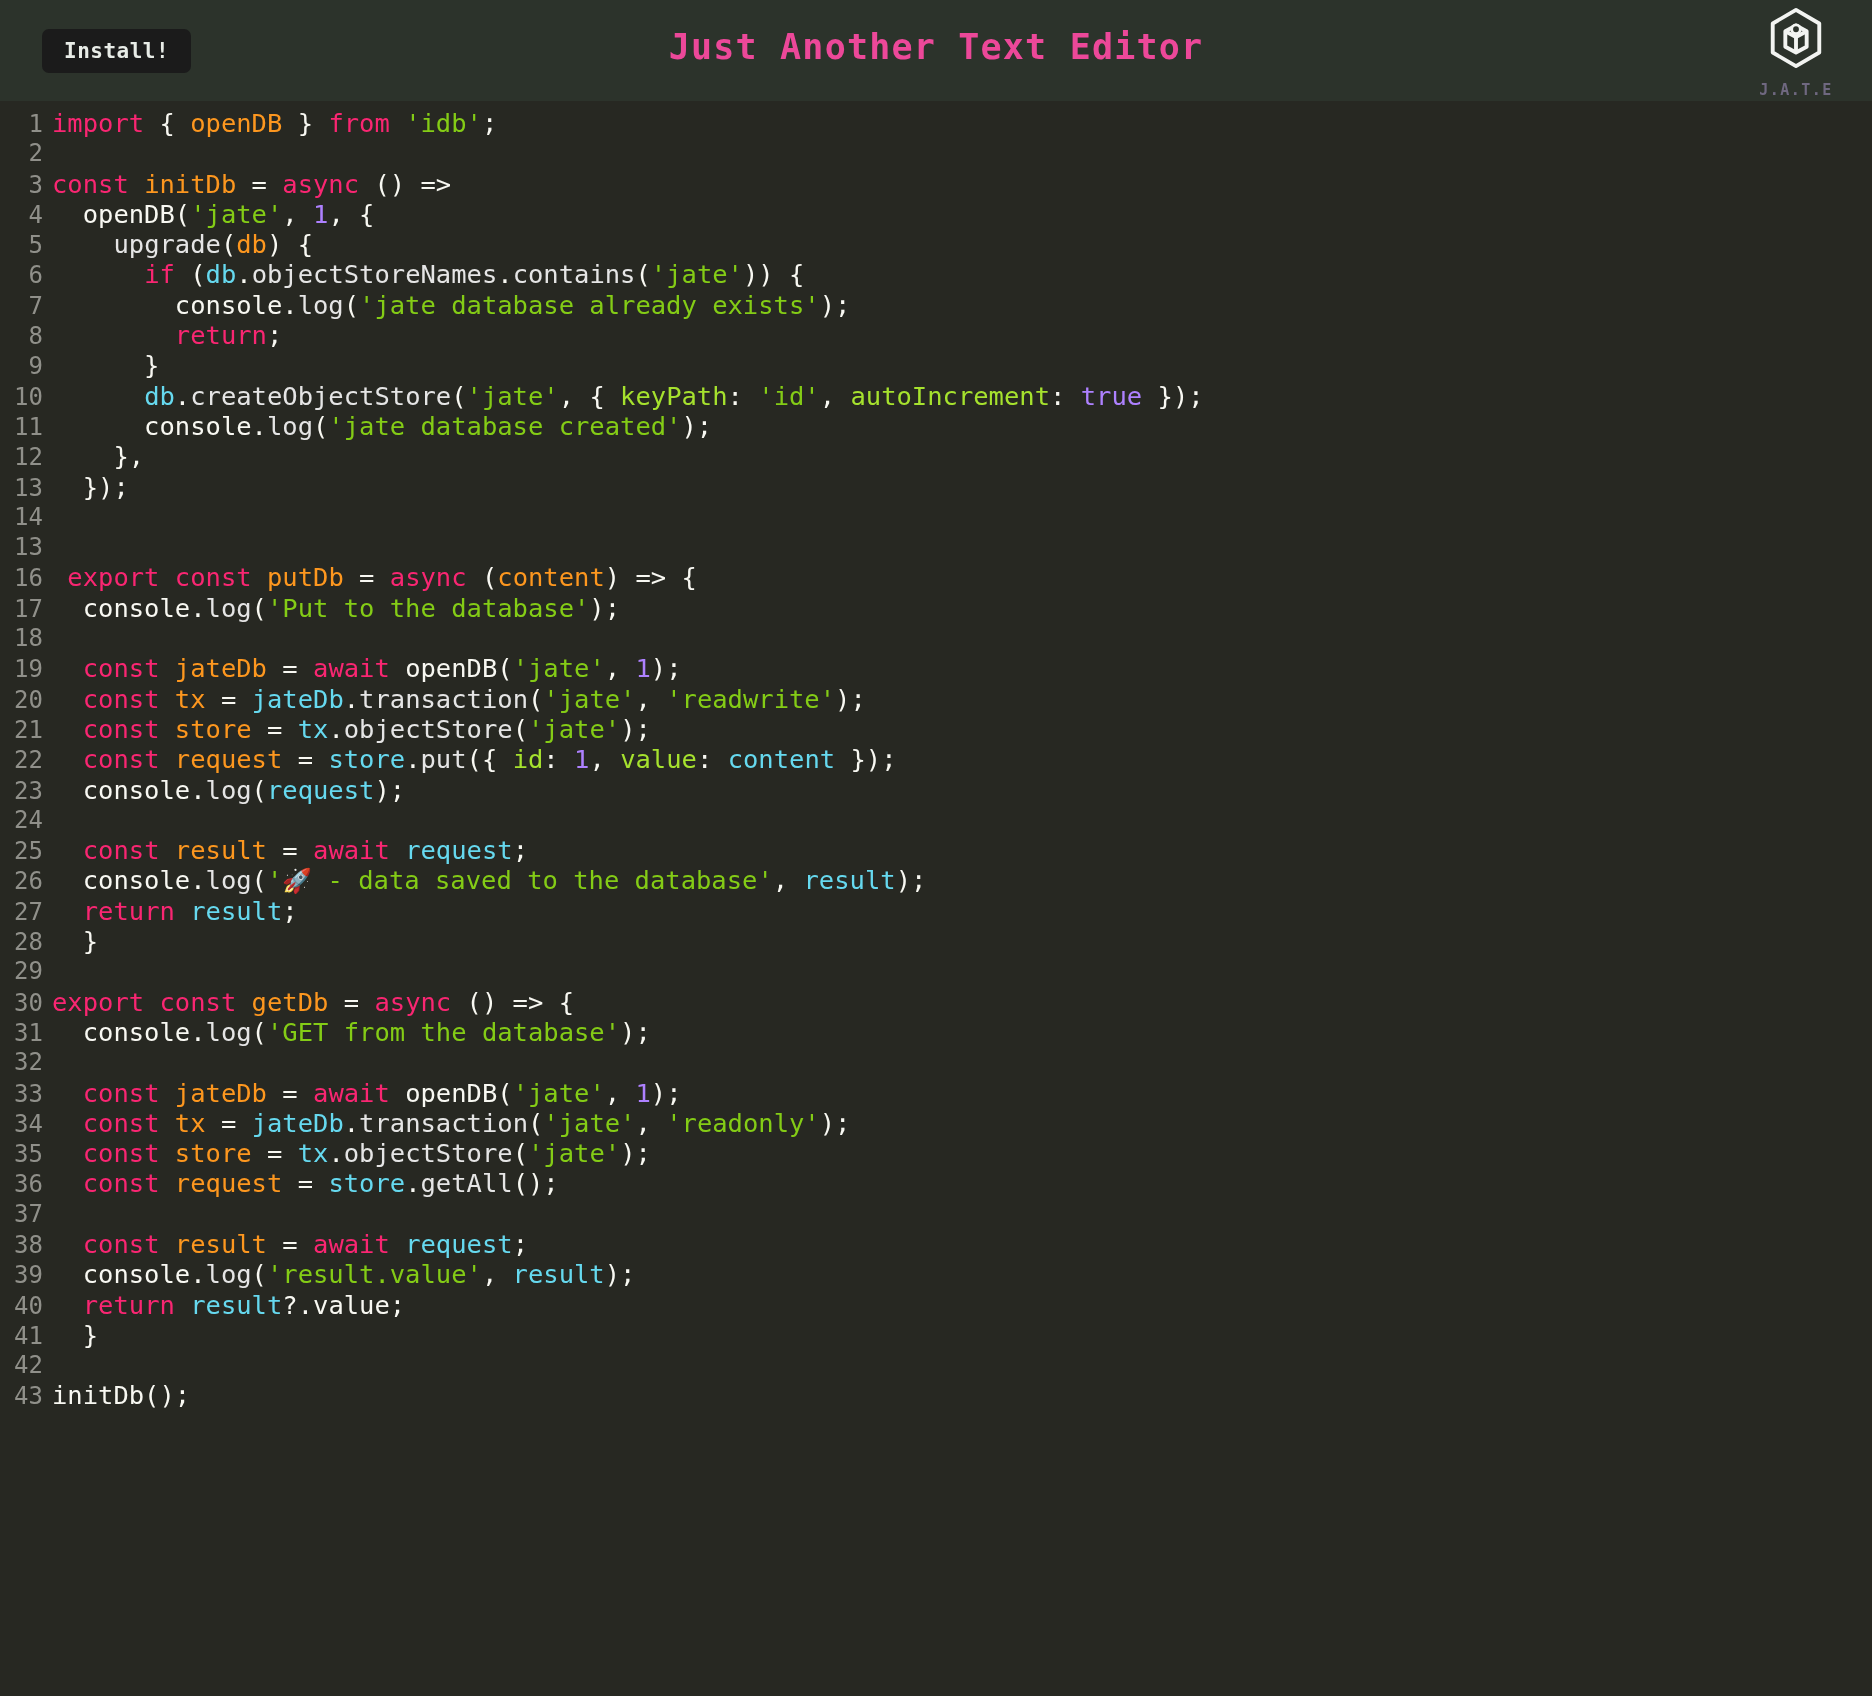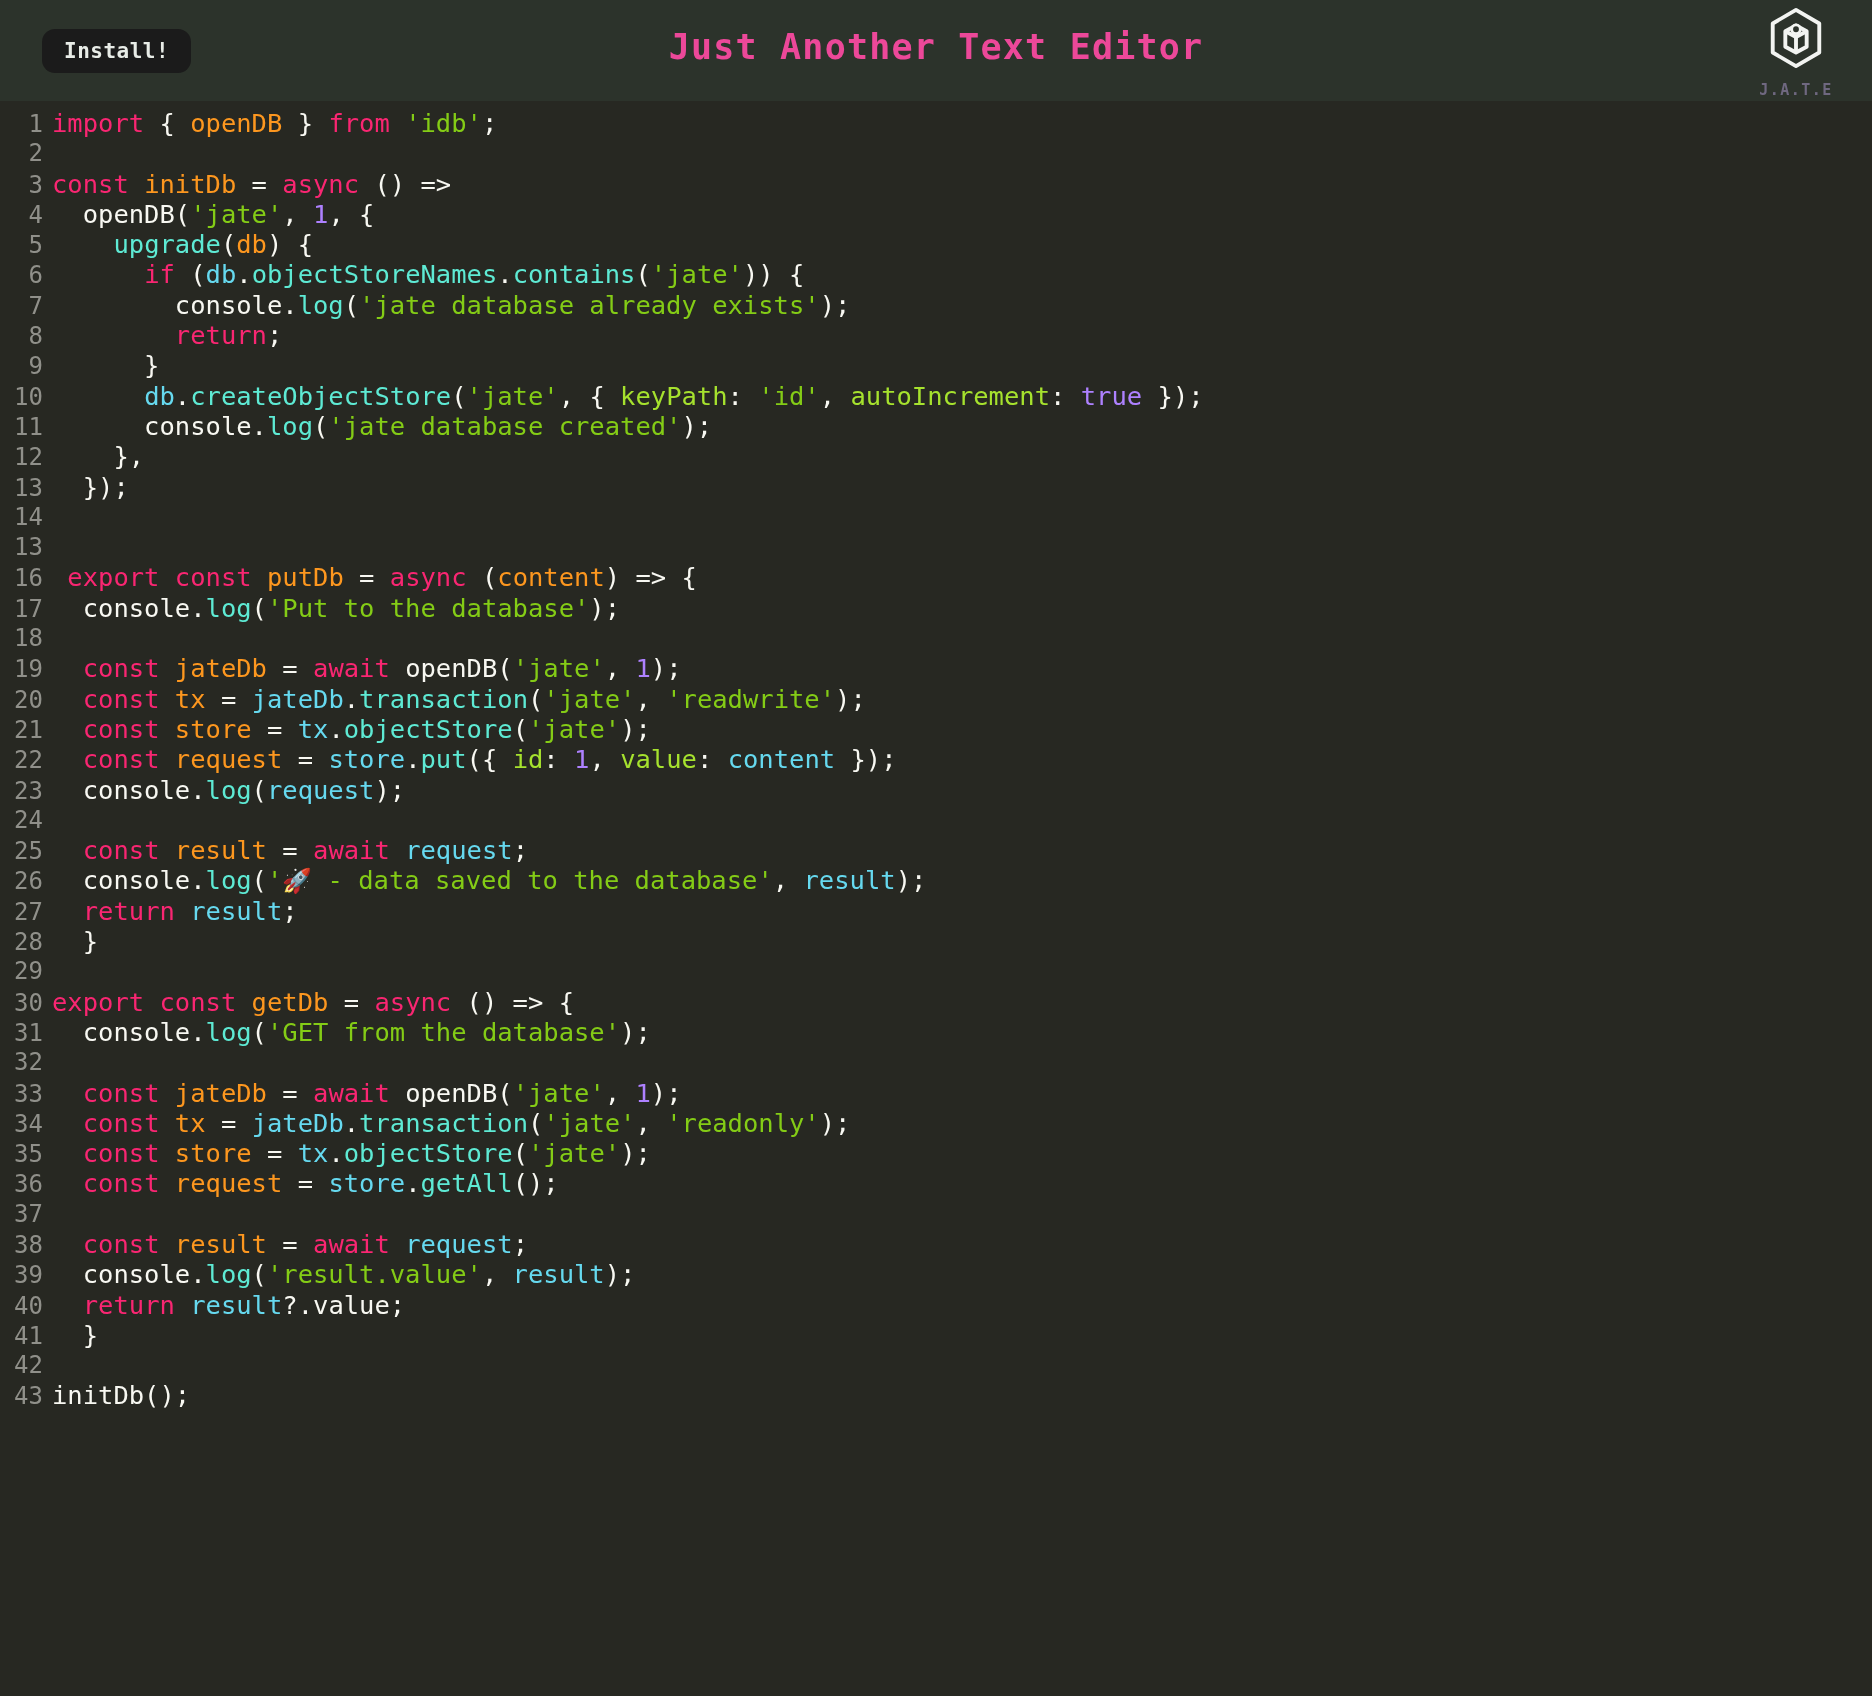--- a/index.html
+++ b/index.html
@@ -23,21 +23,21 @@
   }
   #install-button {
     position: absolute;
     left: 42px;
     top: 29px;
     height: 44px;
     padding: 0 22px;
     background: #1b1b1b;
     color: #e8ece7;
     border: none;
-    border-radius: 13px;
+    border-radius: 7px;
     font-family: "DejaVu Sans Mono", "Liberation Mono", monospace;
     font-size: 21px;
     font-weight: 700;
     letter-spacing: 0.5px;
     line-height: 44px;
     cursor: pointer;
     display: flex;
     align-items: center;
     justify-content: center;
   }
@@ -108,21 +108,21 @@
     flex: 1;
     white-space: pre;
     color: #f8f8f2;
   }
 
   
   .t-pun { color: #f8f8f2; }
   .t-kw  { color: #f92672; }
   .t-def { color: #fd971f; }
   .t-str { color: #84cc16; }
-  .t-fn  { color: #5eead4; }
+  .t-fn  { color: #e5e5e5; }
   .t-num { color: #ae81ff; }
   .t-var { color: #66d9ef; }
   .t-key { color: #a6e22e; }
   .t-emoji { font-family: "DejaVu Sans", sans-serif; font-size: 24px; }
 </style>
 </head>
 <body>
 
 <div id="app-root">
 

